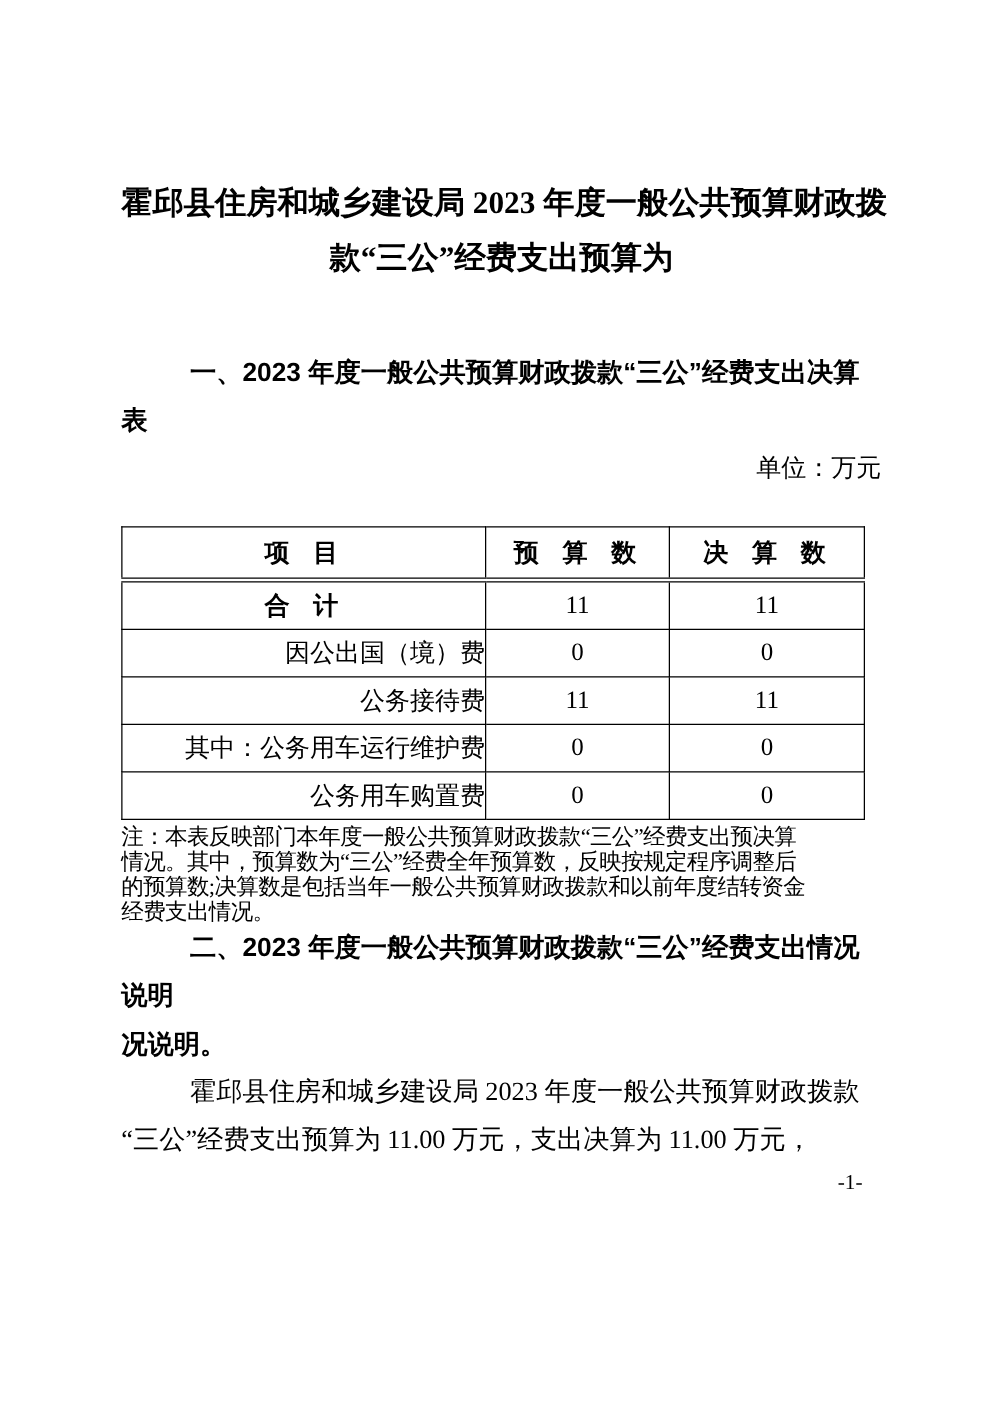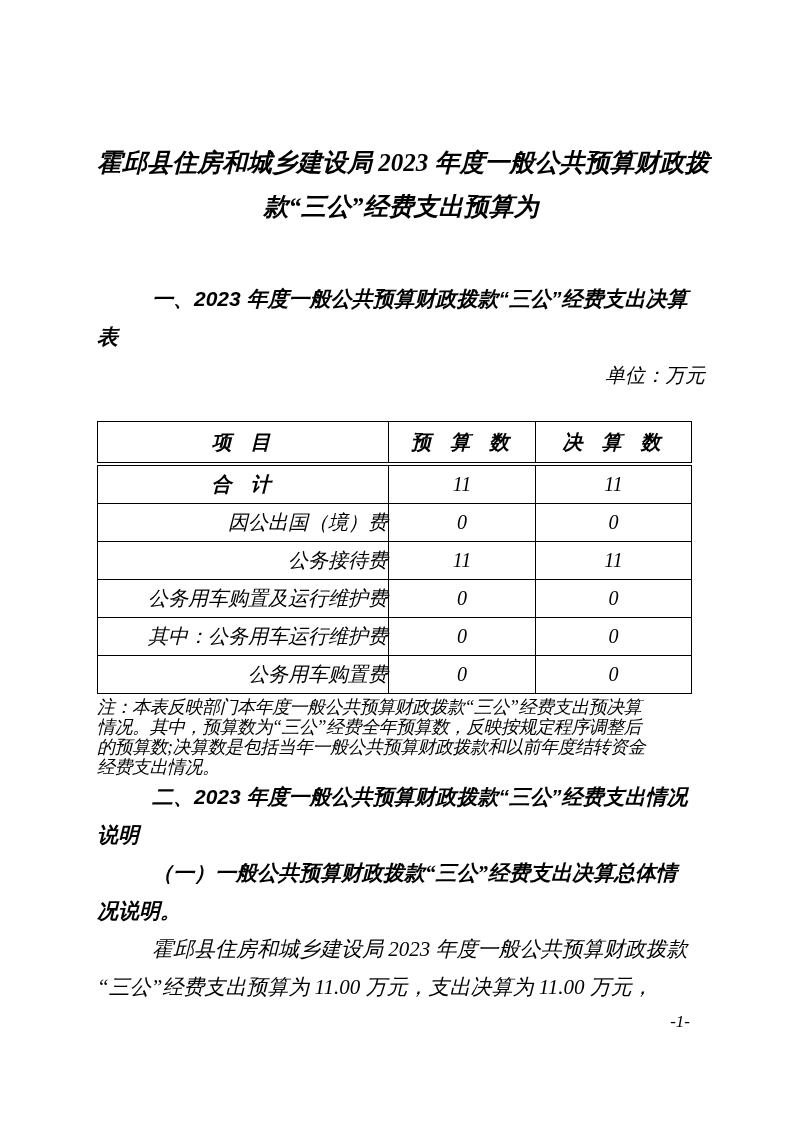--- a/index.html
+++ b/index.html
@@ -6,21 +6,20 @@
   .page {
     width: 793px;
     height: 1122px;
     background: #ffffff;
     color: #000000;
     box-sizing: border-box;
     padding: 0 88px 0 97px;
     overflow: hidden;
     position: relative;
     font-family: "Liberation Serif", "DejaVu Serif", serif;
-    font-style: italic;
   }
   .line { white-space: nowrap; }
   .indent { padding-left: 55px; }
 
   .doc-title {
     margin-top: 141px;
     font-size: 25px;
     font-weight: bold;
     line-height: 44px;
     text-align: center;
@@ -136,25 +135,20 @@
         <tr class="normal">
           <td class="item-cell">因公出国（境）费</td>
           <td class="num-cell budget-cell">0</td>
           <td class="num-cell final-cell">0</td>
         </tr>
         <tr class="normal">
           <td class="item-cell">公务接待费</td>
           <td class="num-cell budget-cell">11</td>
           <td class="num-cell final-cell">11</td>
         </tr>
-        <tr class="normal">
-          <td class="item-cell">公务用车购置及运行维护费</td>
-          <td class="num-cell budget-cell">0</td>
-          <td class="num-cell final-cell">0</td>
-        </tr>
         <tr class="indent1">
           <td class="item-cell">其中：公务用车运行维护费</td>
           <td class="num-cell budget-cell">0</td>
           <td class="num-cell final-cell">0</td>
         </tr>
         <tr class="indent2">
           <td class="item-cell">公务用车购置费</td>
           <td class="num-cell budget-cell">0</td>
           <td class="num-cell final-cell">0</td>
         </tr>
@@ -167,21 +161,20 @@
       <div class="line">的预算数;决算数是包括当年一般公共预算财政拨款和以前年度结转资金</div>
       <div class="line">经费支出情况。</div>
     </div>
 
   <div class="sec-heading sec2-heading">
       <div class="line indent">二、2023 年度一般公共预算财政拨款“三公”经费支出情况</div>
       <div class="line">说明</div>
     </div>
 
   <div class="sub-heading">
-      <div class="line indent">（一）一般公共预算财政拨款“三公”经费支出决算总体情</div>
       <div class="line">况说明。</div>
     </div>
 
   <div class="body-para">
       <div class="line indent">霍邱县住房和城乡建设局 2023 年度一般公共预算财政拨款</div>
       <div class="line">“三公”经费支出预算为 11.00 万元，支出决算为 11.00 万元，</div>
     </div>
 
   <div class="page-num">-1-</div>
 

